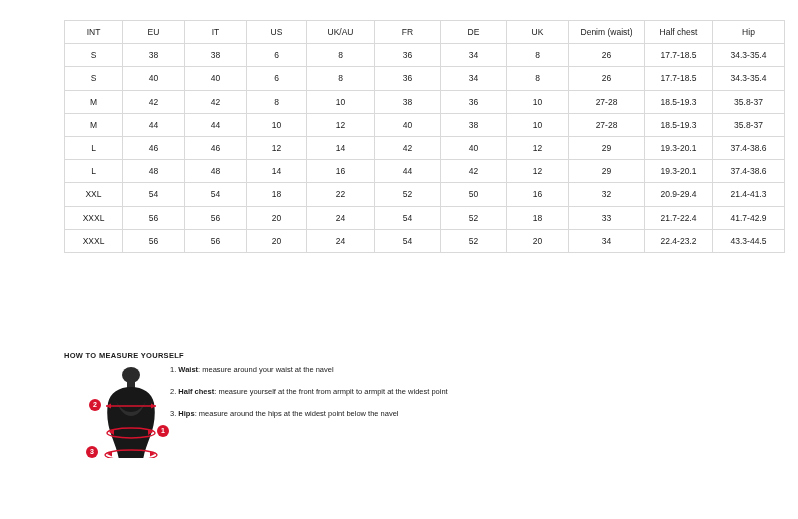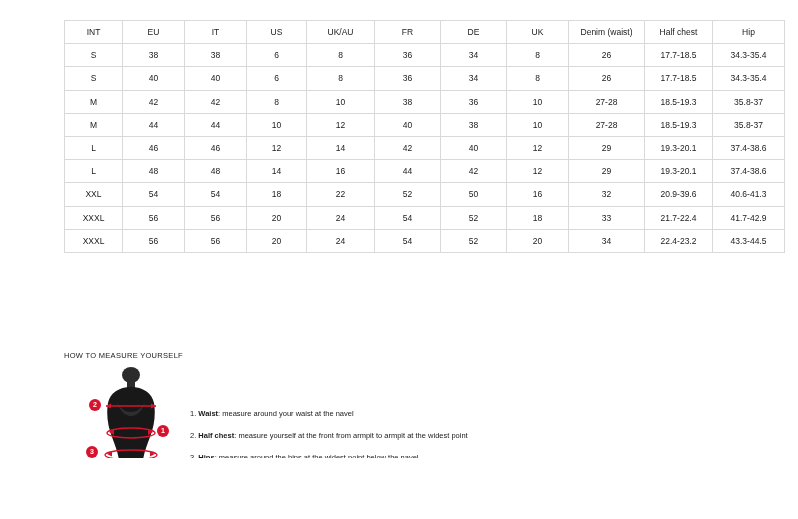--- a/index.html
+++ b/index.html
@@ -57,30 +57,29 @@
   col.c8 { width: 76px; }
   col.c9 { width: 68px; }
   col.c10 { width: 72px; }
 
   
   .howto-title {
     position: absolute;
     left: 64px;
     top: 351px;
     font-size: 7.5px;
-    font-weight: normal;
+    font-weight: bold;
     letter-spacing: 0.3px;
     color: #1a1a1a;
   }
   .howto-list {
     position: absolute;
-    left: 190px;
+    left: 170px;
     top: 364px;
     width: 420px;
-    margin-top: 44px;
   }
   .howto-item {
     font-size: 7.5px;
     line-height: 12px;
     color: #1a1a1a;
     margin-bottom: 10px;
     white-space: nowrap;
   }
   .howto-item .num { }
   .howto-item b { font-weight: bold; }
@@ -228,22 +227,22 @@
         <tr>
           <td>XXL</td>
           <td>54</td>
           <td>54</td>
           <td>18</td>
           <td>22</td>
           <td>52</td>
           <td>50</td>
           <td>16</td>
           <td>32</td>
-          <td>20.9-39.6</td>
-          <td>40.6-41.3</td>
+          <td>20.9-29.4</td>
+          <td>21.4-41.3</td>
         </tr>
         <tr>
           <td>XXXL</td>
           <td>56</td>
           <td>56</td>
           <td>20</td>
           <td>24</td>
           <td>54</td>
           <td>52</td>
           <td>18</td>

